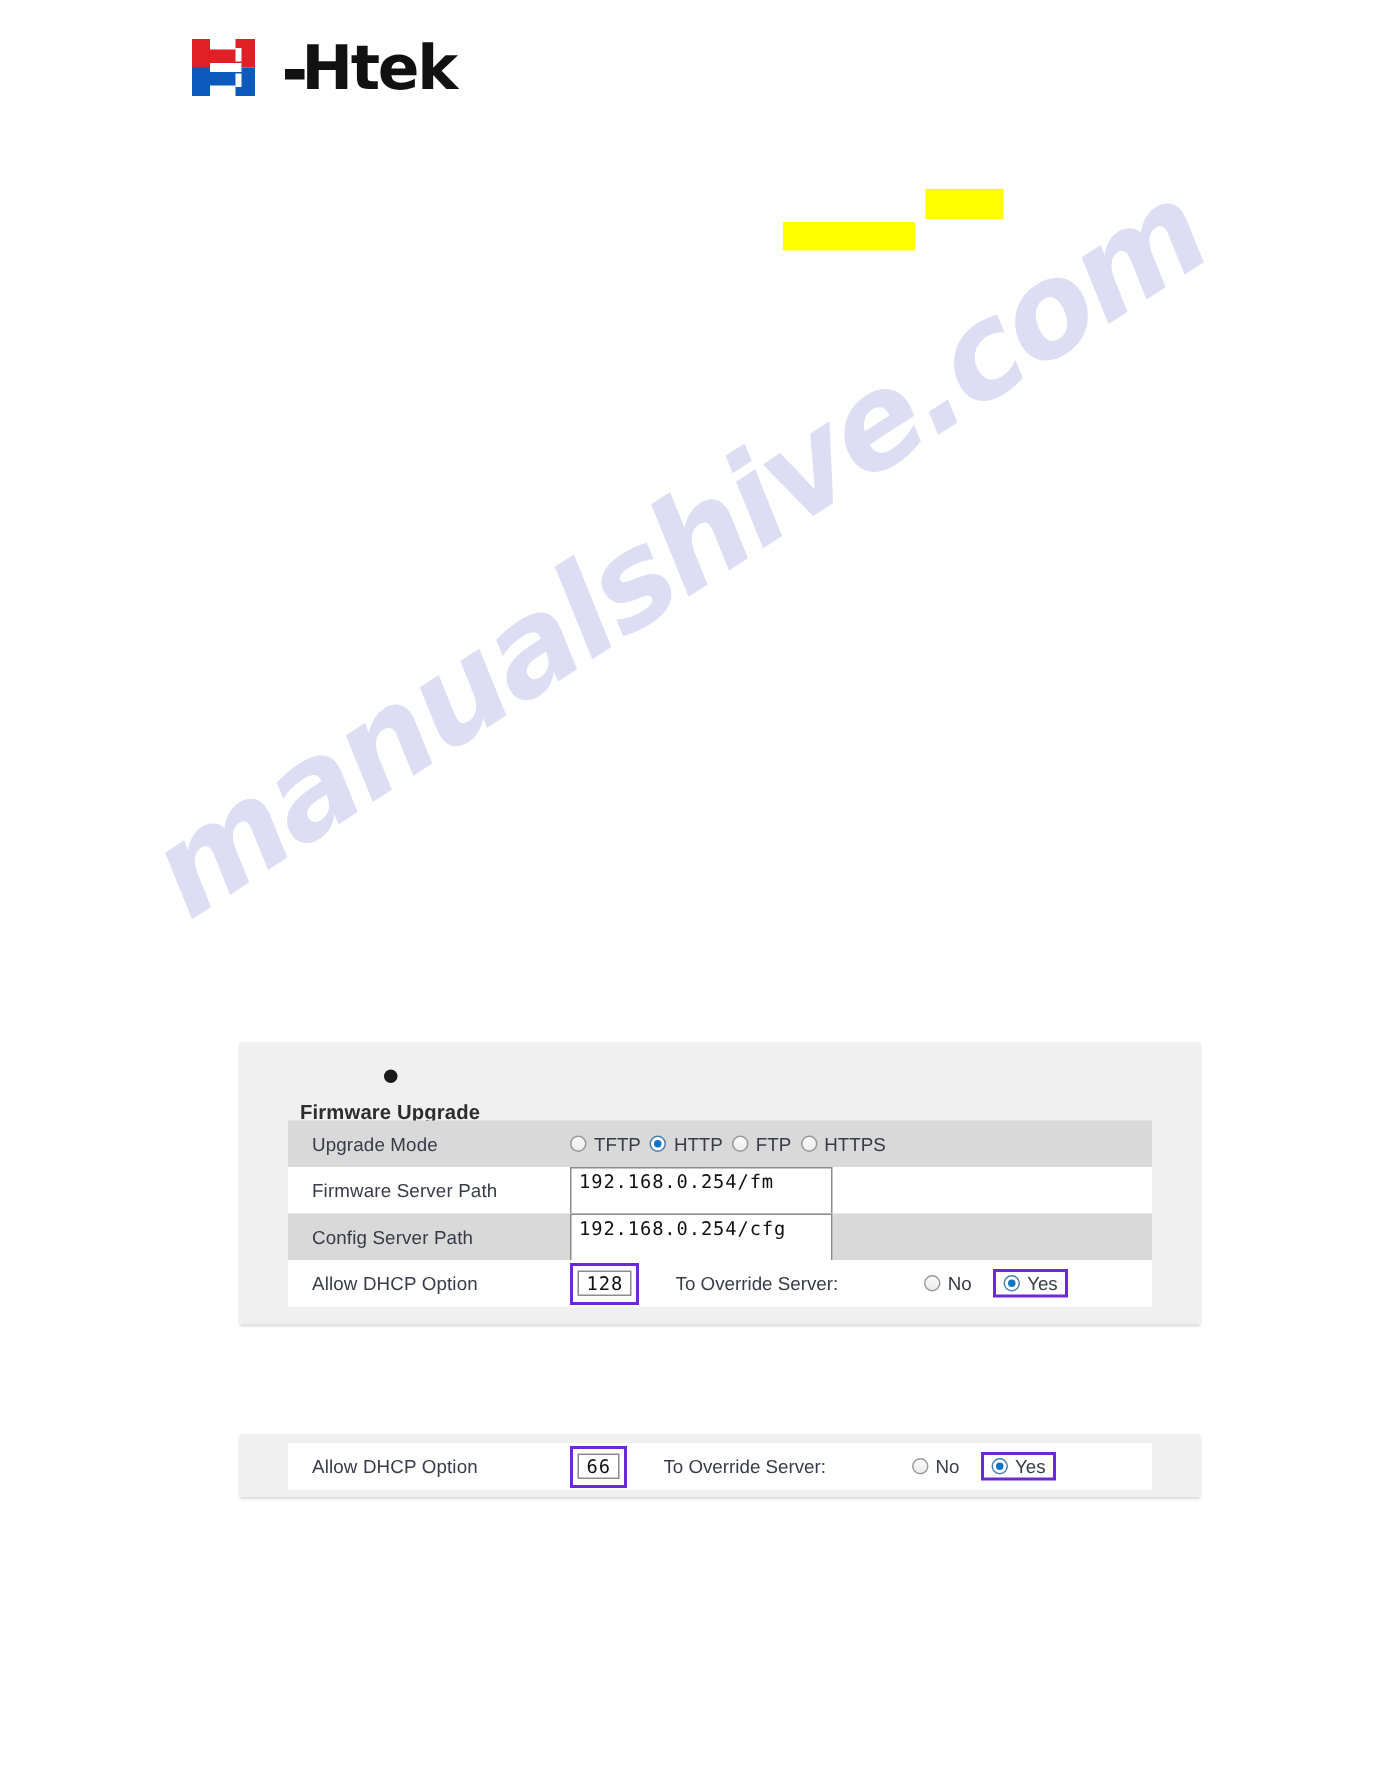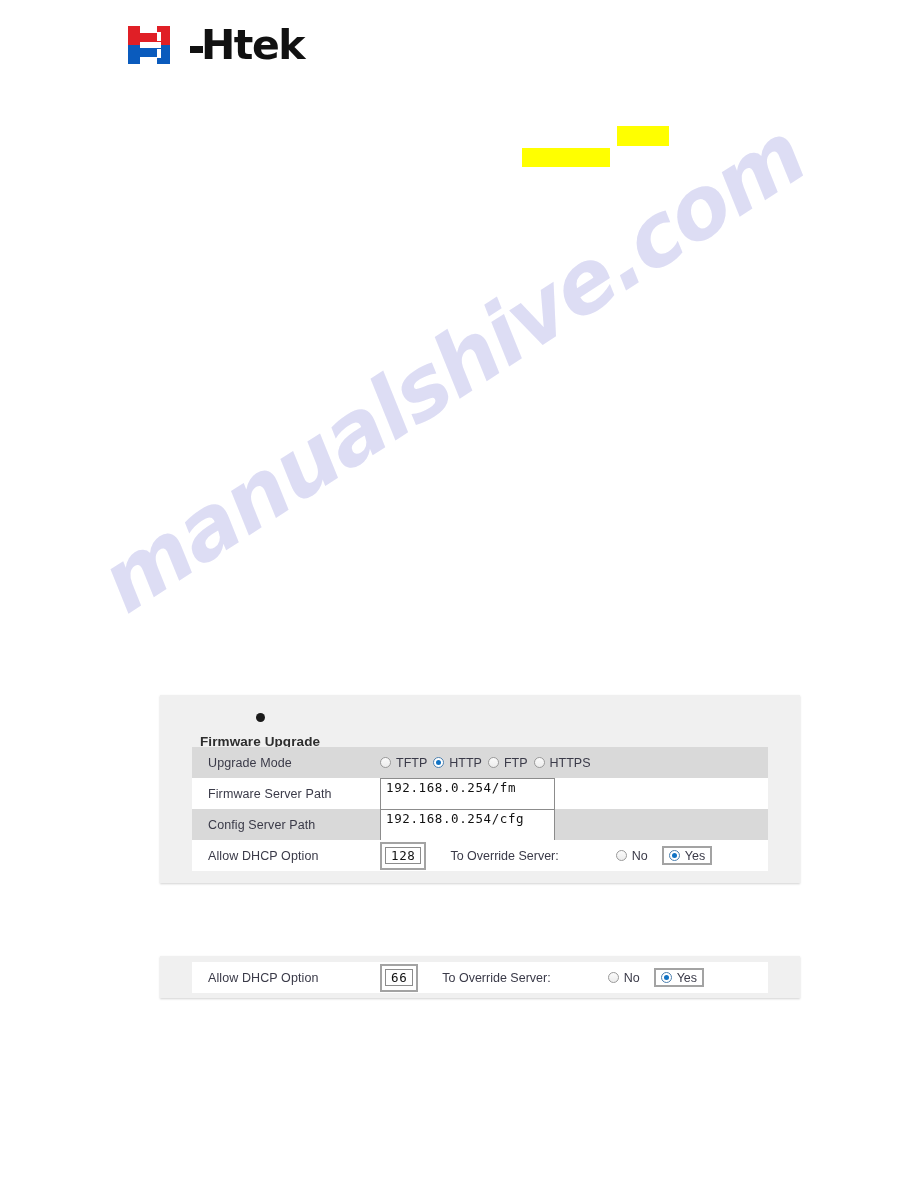--- a/index.html
+++ b/index.html
@@ -234,21 +234,21 @@
     letter-spacing: 0.6px;
   }
   .txtbox.small {
     width: 56px;
     text-align: left;
   }
 
   
   .redbox {
     display: inline-block;
-    border: 2px solid #a3a3a3;
+    border: 2px solid #6d28d9;
     padding: 3px;
     line-height: 0;
   }
 
   .radio-group {
     display: flex;
     align-items: center;
     gap: 6px;
   }
   .radio-opt {

